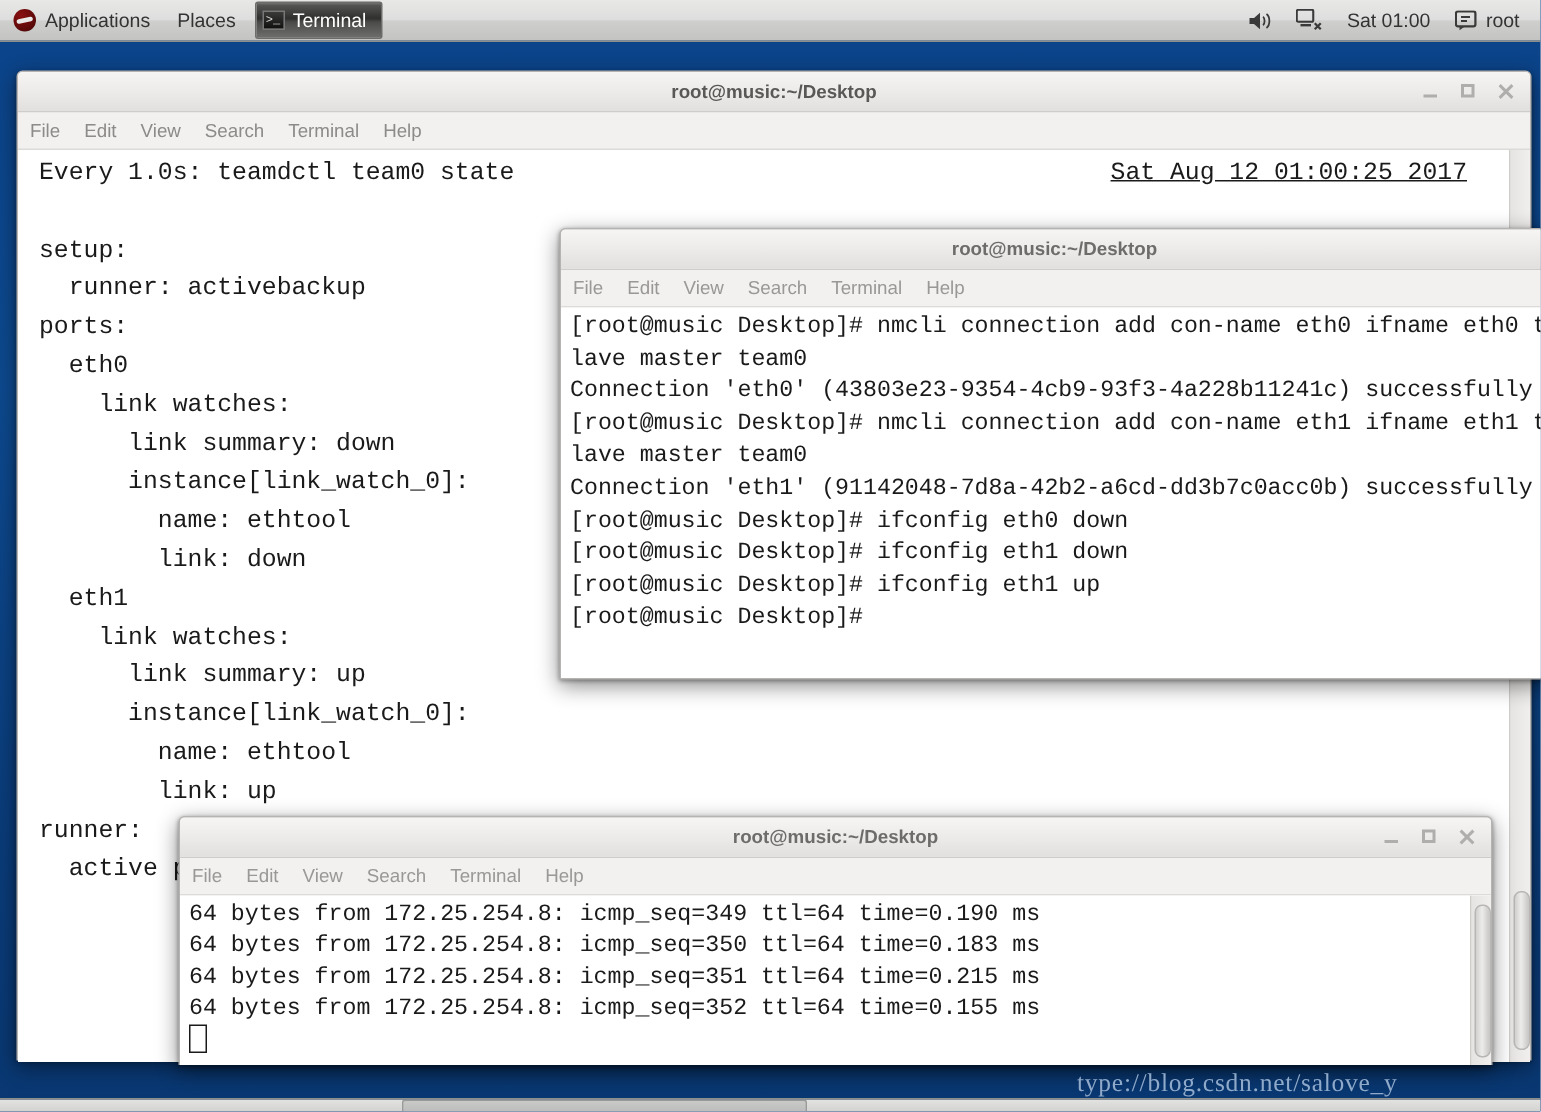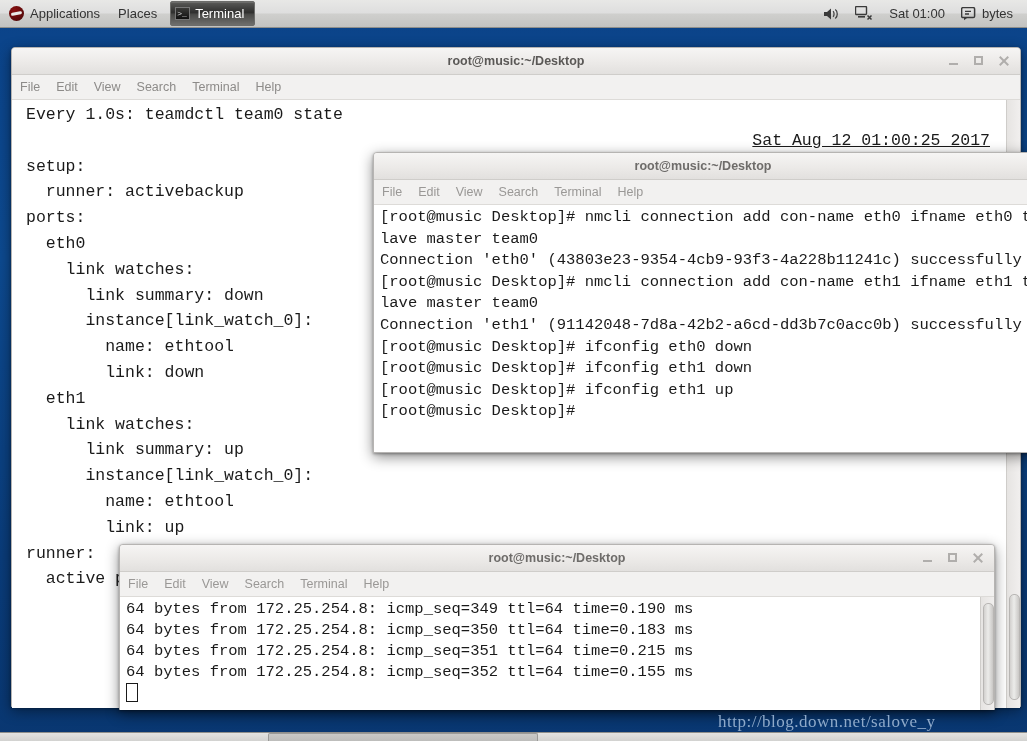--- a/index.html
+++ b/index.html
@@ -193,21 +193,21 @@
       </div>
       <div class="panel-item">
         <span>Sat 01:00</span>
       </div>
       <div class="panel-item">
         <svg class="icn" width="15" height="14" viewBox="0 0 15 14" style="margin-right:6px;">
           <rect x="0.6" y="0.6" width="13" height="10" rx="1.4" fill="none" stroke="#3a3a3a" stroke-width="1.5"></rect>
           <path d="M3 11l0 2.2L6 11z" fill="#3a3a3a"></path>
           <path d="M4 4.3h6M4 7h4" stroke="#3a3a3a" stroke-width="1.3"></path>
         </svg>
-        <span>bytes</span>
+        <span>root</span>
       </div>
     </div>
   </div>
 
   <div class="window active" id="win-watch">
     <div class="titlebar">
       <div class="title-text">root@music:~/Desktop</div>
       <div class="win-controls">
         <div class="wc wc-min"></div>
         <div class="wc wc-max"></div>
@@ -216,21 +216,21 @@
     </div>
     <div class="menubar">
       <div class="menu-item">File</div>
       <div class="menu-item">Edit</div>
       <div class="menu-item">View</div>
       <div class="menu-item">Search</div>
       <div class="menu-item">Terminal</div>
       <div class="menu-item">Help</div>
     </div>
     <div class="termbody">
-      <div class="tline" style="display:flex;padding-right:30px;flex-direction:column;">
+      <div class="tline" style="display:flex;padding-right:42px;">
         <span>Every 1.0s: teamdctl team0 state</span>
         <span style="margin-left:auto;text-decoration:underline;">Sat Aug 12 01:00:25 2017</span>
       </div>
       <div id="watch-lines">
           <div class="tline"></div>
           <div class="tline">setup:</div>
           <div class="tline">  runner: activebackup</div>
           <div class="tline">ports:</div>
           <div class="tline">  eth0</div>
           <div class="tline">    link watches:</div>
@@ -305,18 +305,18 @@
           <div class="tline">64 bytes from 172.25.254.8: icmp_seq=351 ttl=64 time=0.215 ms</div>
           <div class="tline">64 bytes from 172.25.254.8: icmp_seq=352 ttl=64 time=0.155 ms</div>
         </div>
       <div class="tline"><span class="cursor-block"></span></div>
       <div class="vscroll">
         <div class="thumb" style="top:6px;height:100px;"></div>
       </div>
     </div>
   </div>
 
-  <div id="watermark">http://blog.down.net/salove_y</div>
+  <div id="watermark">type://blog.csdn.net/salove_y</div>
 
   <div id="bottom-panel">
     <div id="bottom-tab"></div>
   </div>
 </div>
 
 </body></html>

